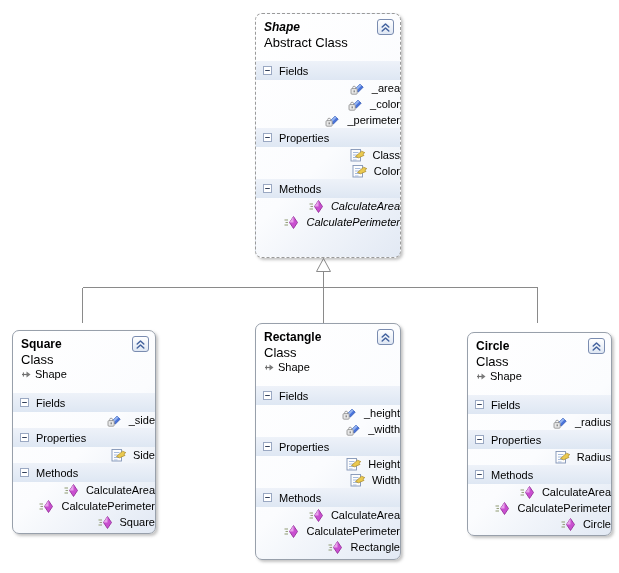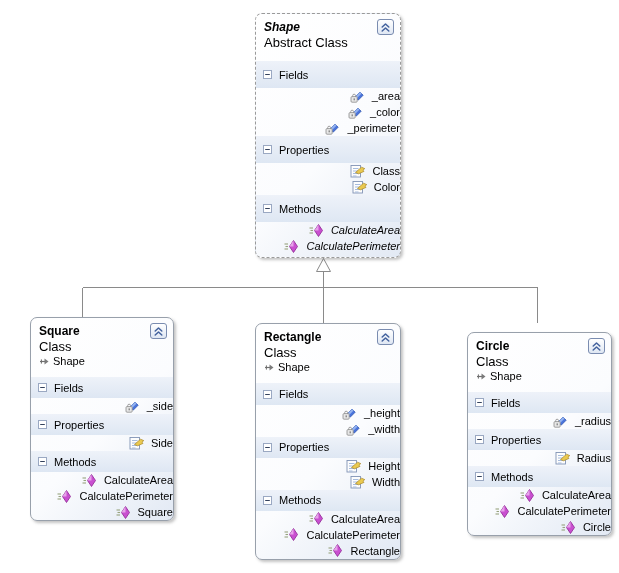--- a/index.html
+++ b/index.html
@@ -26,21 +26,21 @@
   .collapse-btn {
     position:absolute; top:5px; right:6px; width:17px; height:16px;
     border:1px solid #7a8cb0; border-radius:3px;
     background:linear-gradient(#ffffff,#dfe7f3);
     display:flex; align-items:center; justify-content:center;
     padding:0; cursor:pointer;
   }
 
   .pre-section-gap { height:12px; }
   .section-header {
-    display:flex; align-items:center; gap:7px; height:27px; padding-left:7px;
+    display:flex; align-items:center; gap:7px; height:19px; padding-left:7px;
     background:linear-gradient(to bottom,#eef2f9,#dee7f3);
   }
   .expander { display:flex; align-items:center; cursor:pointer; }
   .member-row { display:flex; align-items:center; gap:6px; height:16px; padding-left:12px;justify-content:flex-end; }
   .member-row .mi { flex:0 0 auto; }
   .member-label { line-height:16px; white-space:nowrap; }
   .member-label.italic { font-style:italic; }
   .icon-wrap { display:flex; align-items:center; }
 </style>
 </head>
@@ -184,21 +184,21 @@
               <line x1="1.5" y1="7.5" x2="4" y2="7.5"></line>
               <line x1="0.5" y1="10" x2="4" y2="10"></line>
             </g>
             <polygon points="9.5,1.5 13.5,7.5 9.5,13.5 5.5,7.5" fill="#c94fd0" stroke="#8e2693" stroke-width="0.8"></polygon>
             <polygon points="9.5,1.5 5.5,7.5 9.5,7.5" fill="#e7a3ea"></polygon>
           </svg>
         </span>
         <span class="member-label italic">CalculatePerimeter</span>
       </div>
     </div>
-    <div class="class-box" style="left: 12px; top: 317px; width: 144px; height: 204px; margin-left: 18px;">
+    <div class="class-box" style="left: 12px; top: 330px; width: 144px; height: 204px;">
       <div class="box-header">
         <div class="class-title">Square</div>
         <button class="collapse-btn">
           <svg width="13" height="13" viewBox="0 0 13 13" fill="none" stroke="#44639e" stroke-width="1.5" stroke-linecap="round" stroke-linejoin="round">
             <path d="M3.2 6 L6.5 3 L9.8 6"></path>
             <path d="M3.2 10 L6.5 7 L9.8 10"></path>
           </svg>
         </button>
         <div class="class-kind">Class</div>
         <div class="base-row">

